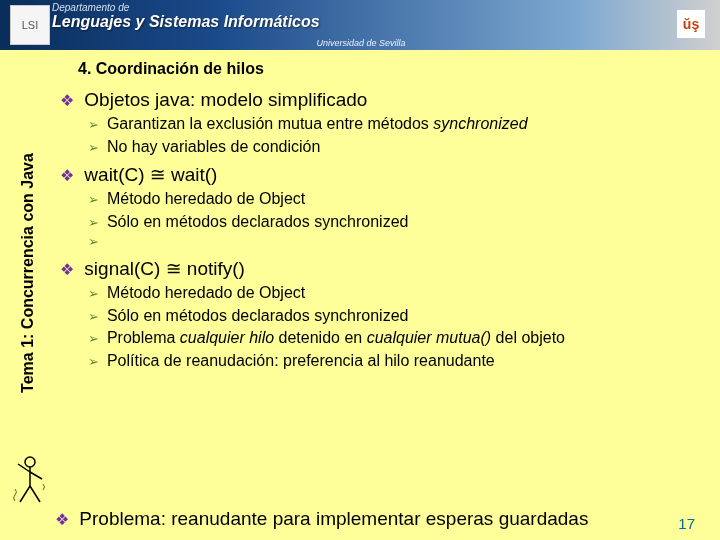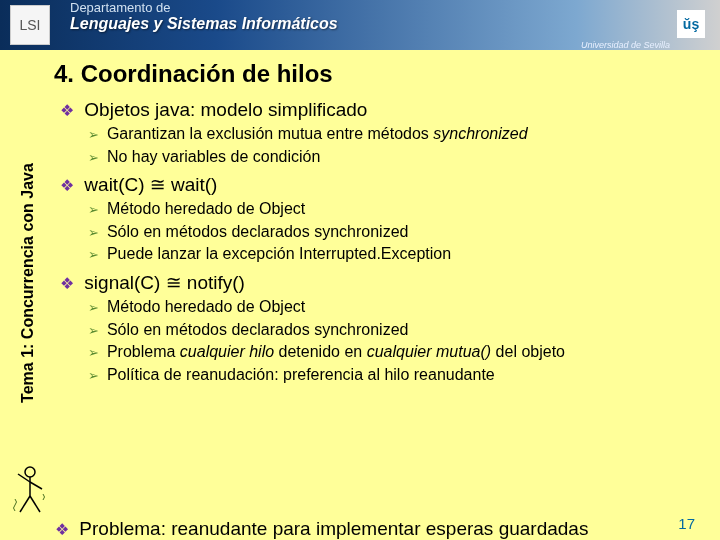--- a/index.html
+++ b/index.html
@@ -20,63 +20,64 @@
     position: relative;
   }
   .header-logo {
     width: 40px;
     height: 40px;
     background: #f5f5f5;
     border: 1px solid #ccc;
     display: flex;
     align-items: center;
     justify-content: center;
-    font-size: 14px;
+    font-size: 11px;
     color: #555;
-    margin-right: 20px;
+    margin-right: 2px;
   }
   .header-text-block { flex: 1; }
   .header-pretitle {
     color: #d0e0f0;
-    font-size: 13px;
+    font-size: 10px;
+    font-style: italic;
   }
   .header-title {
     color: white;
     font-size: 16px;
     font-weight: bold;
     font-style: italic;
     text-shadow: 1px 1px 2px rgba(0,0,0,0.5);
   }
   .header-subtitle {
     color: #e8f0ff;
     font-size: 9px;
     font-style: italic;
-    text-align: right;
+    text-align: center;
     margin-right: 40px;
     margin-top: 7px;
   }
   .header-shield {
     width: 28px;
     height: 28px;
     background: white;
     display: flex;
     align-items: center;
     justify-content: center;
-    color: #0369a1;
+    color: #c2410c;
     font-weight: bold;
     font-size: 14px;
     position: absolute;
     right: 15px;
     top: 10px;
   }
   .slide-title {
-    font-size: 24px;
+    font-size: 16px;
     font-weight: bold;
     color: #000;
-    margin: 10px 0 6px 54px;
+    margin: 10px 0 6px 78px;
   }
   .content-area {
     display: flex;
     height: 420px;
   }
   .sidebar {
     width: 55px;
     position: relative;
     display: flex;
     align-items: center;
@@ -201,21 +202,20 @@
       <div class="sub-item">
         <span class="arrow">➢</span>
         <span>Método heredado de Object</span>
       </div>
       <div class="sub-item">
         <span class="arrow">➢</span>
         <span>Sólo en métodos declarados synchronized</span>
       </div>
       <div class="sub-item">
         <span class="arrow">➢</span>
-        <span>Puede lanzar la excepción Interrupted.Exception</span>
       </div>
     </div>
 
     <div class="top-item">
       <span class="bullet">❖</span>
       <span>signal(C) ≅ notify()</span>
     </div>
     <div class="sub-list">
       <div class="sub-item">
         <span class="arrow">➢</span>

